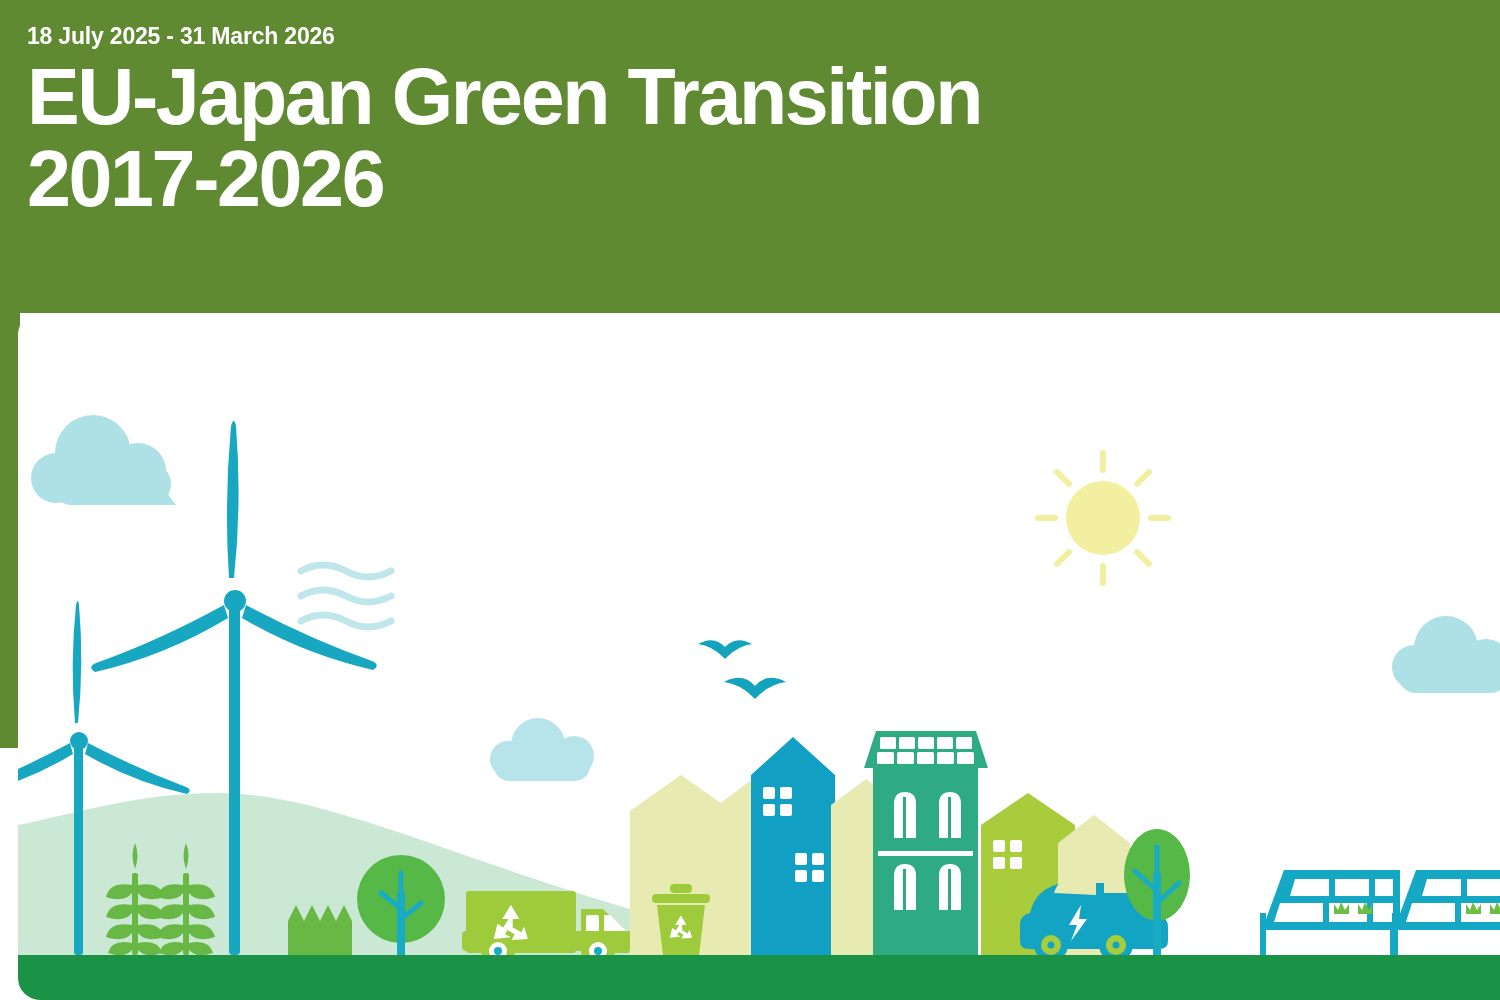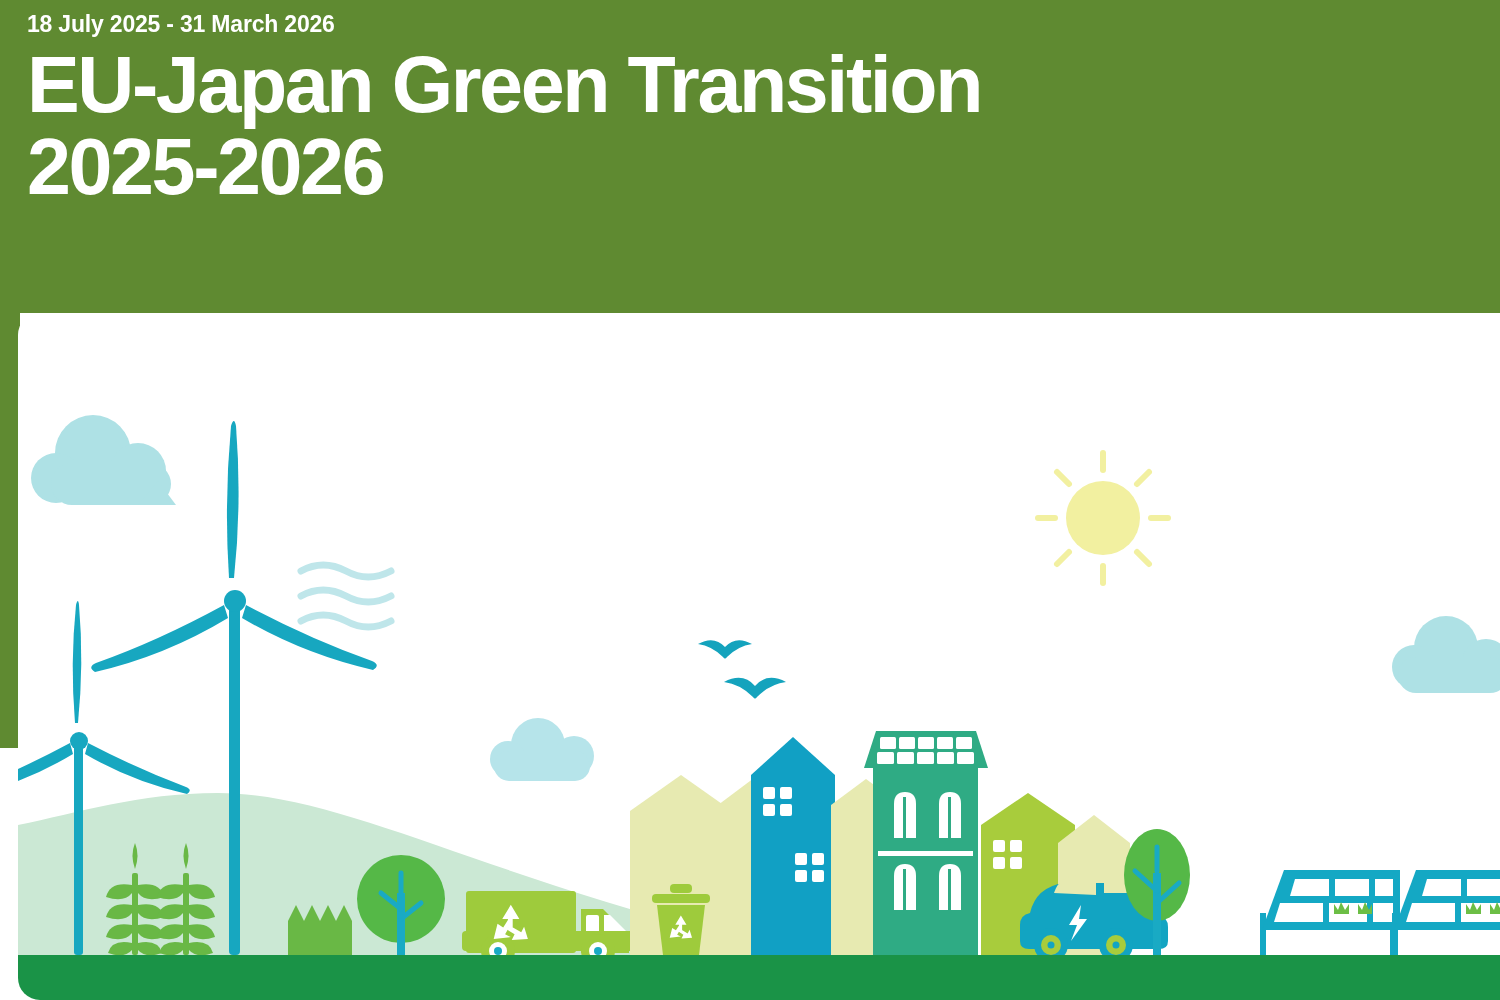--- a/index.html
+++ b/index.html
@@ -27,21 +27,21 @@
     position: absolute;
     left: 0; top: 300px;
     width: 20px;
     height: 448px;
     background: #5f8a31;
   }
   
   .header-text {
     position: absolute;
     left: 27px;
-    top: 8px;
+    top: 20px;
     width: 1300px;
     z-index: 6;
   }
   .event-dates {
     color: #ffffff;
     font-size: 23px;
     font-weight: bold;
     letter-spacing: -0.2px;
     line-height: 32px;
     margin: 0 0 4px 0;
@@ -74,21 +74,21 @@
 <body>
 
 <div id="page">
 
   <div class="banner-bg"></div>
   <div class="banner-bg-left"></div>
 
   <div class="header-text">
     <div class="event-dates">18 July 2025 - 31 March 2026</div>
     <h1 class="event-title">EU-Japan Green Transition
-2025-2026</h1>
+2017-2026</h1>
   </div>
 
   <div class="illus-card">
     <svg class="illus-svg" viewBox="0 0 1482 687" xmlns="http://www.w3.org/2000/svg">
 
       <g fill="#aee1e5">
         <circle cx="75" cy="140" r="38"></circle>
         <circle cx="120" cy="158" r="28"></circle>
         <circle cx="38" cy="165" r="25"></circle>
         <rect x="33" y="150" width="120" height="42" rx="21"></rect>

